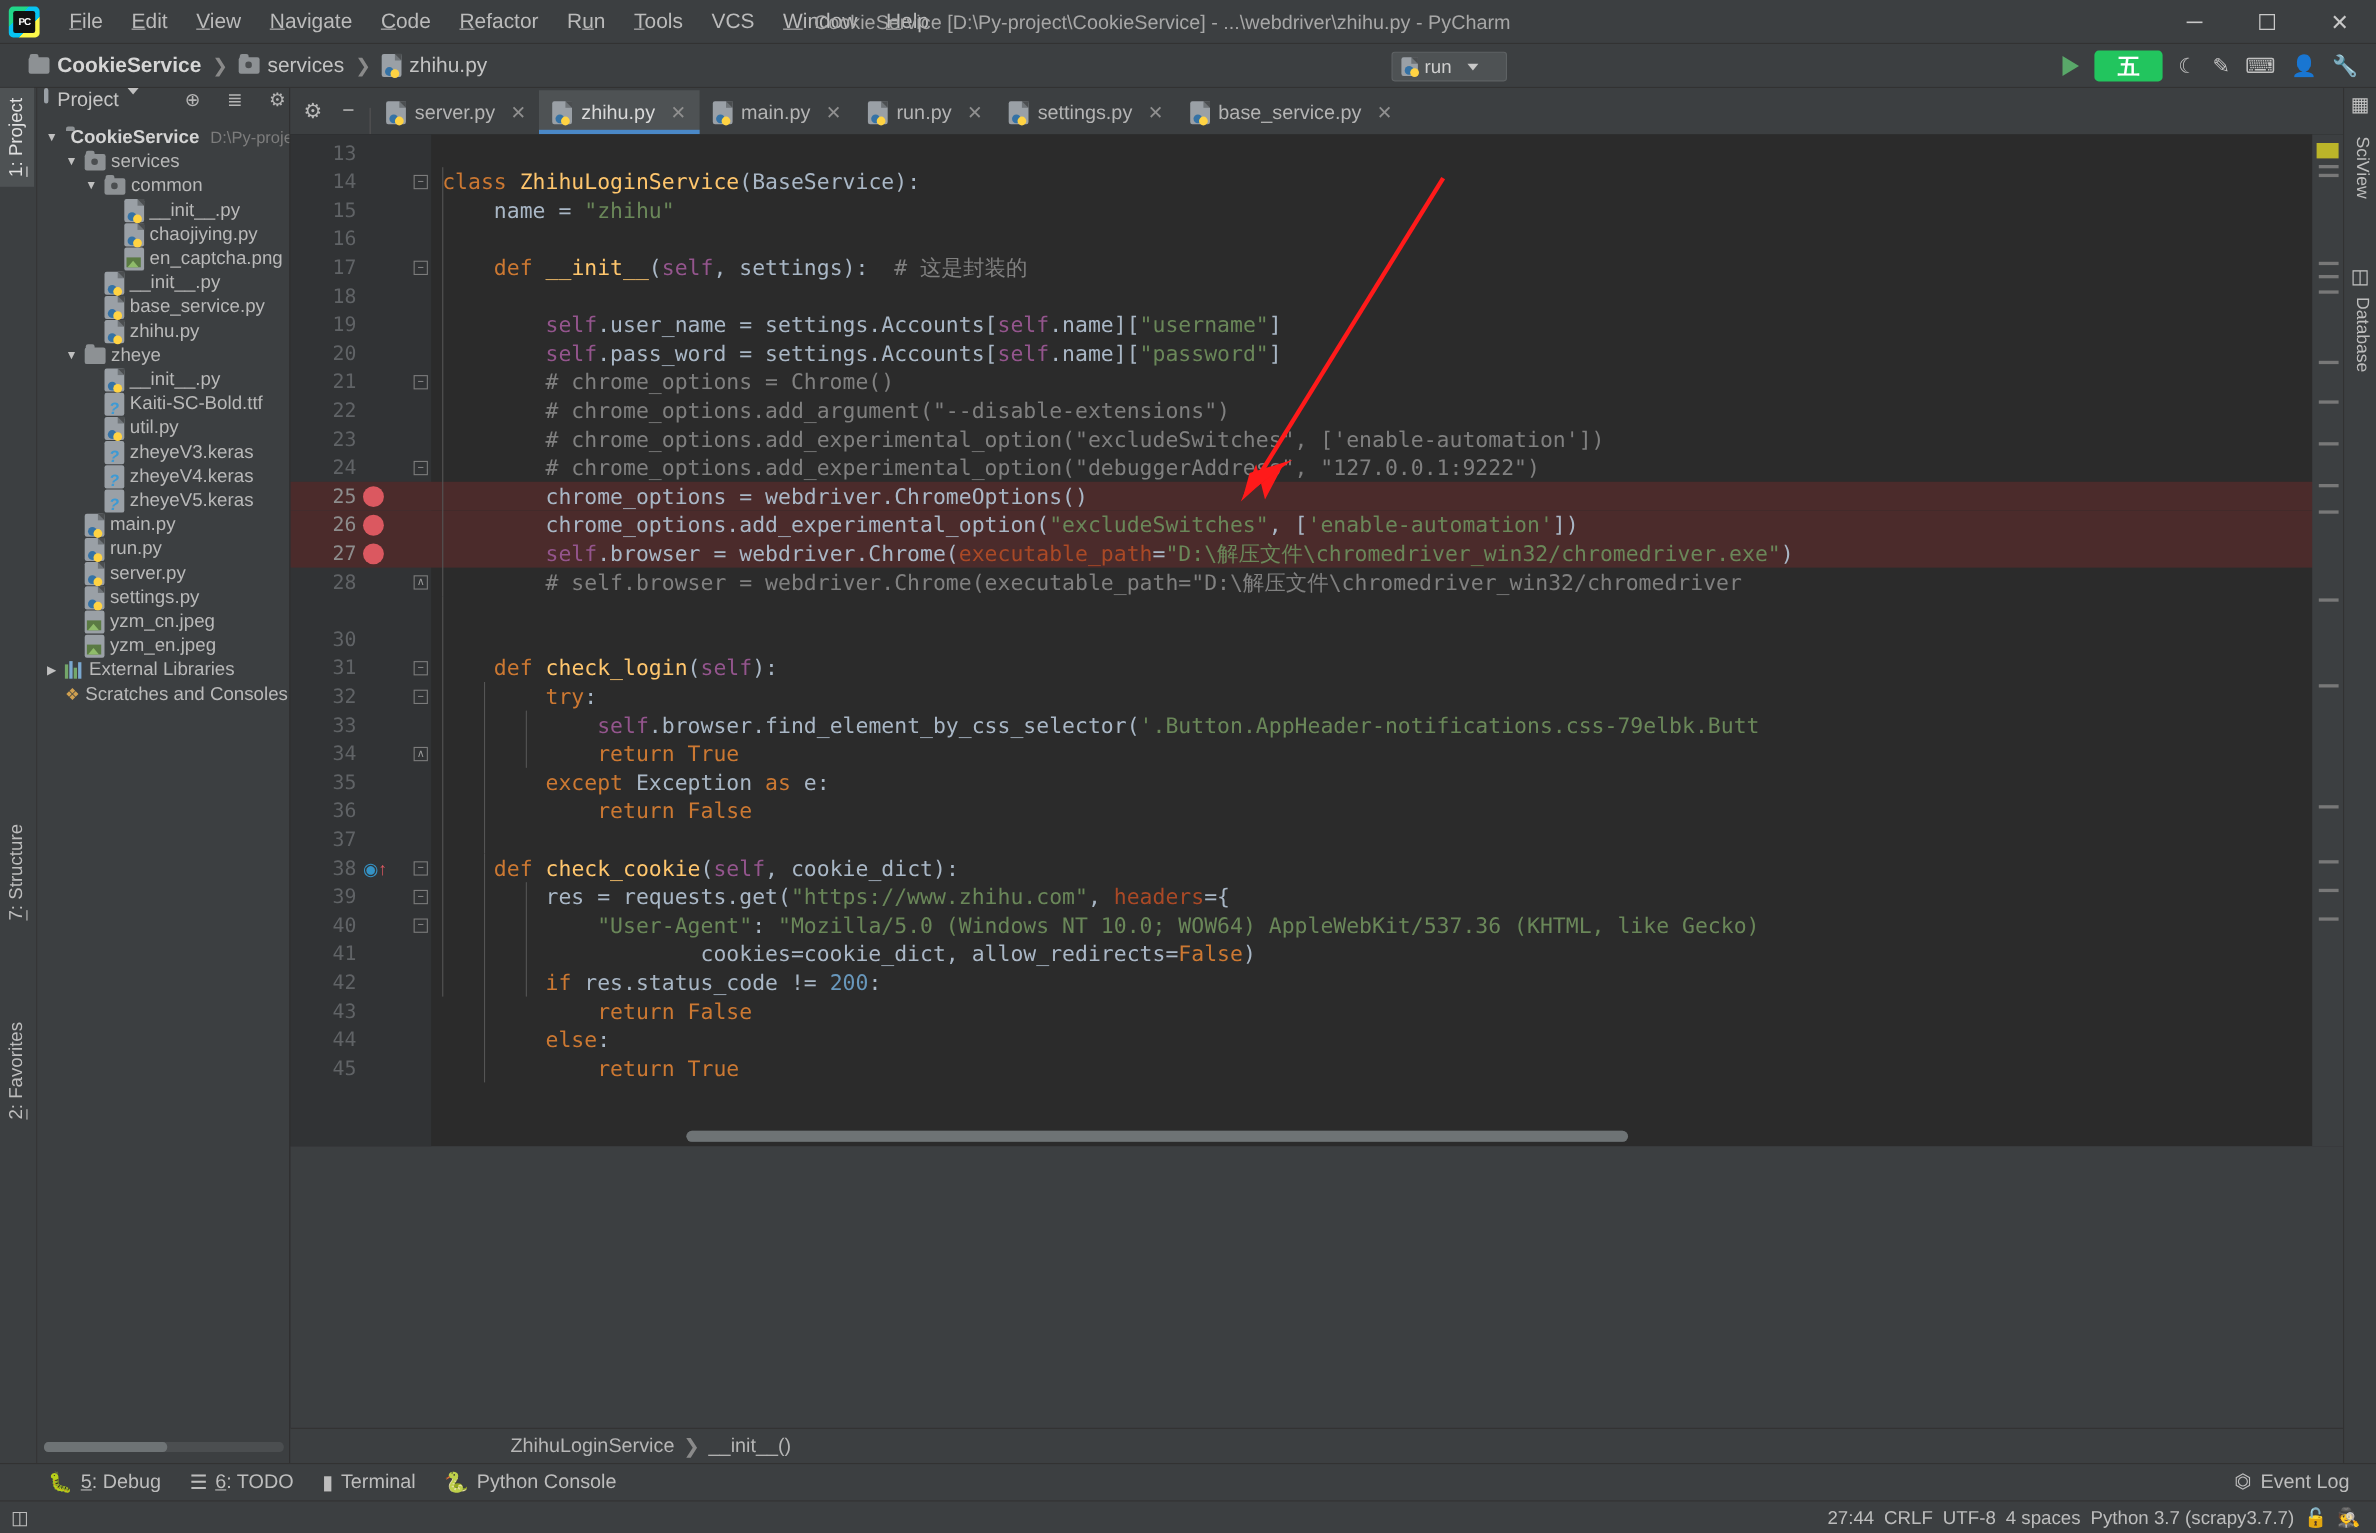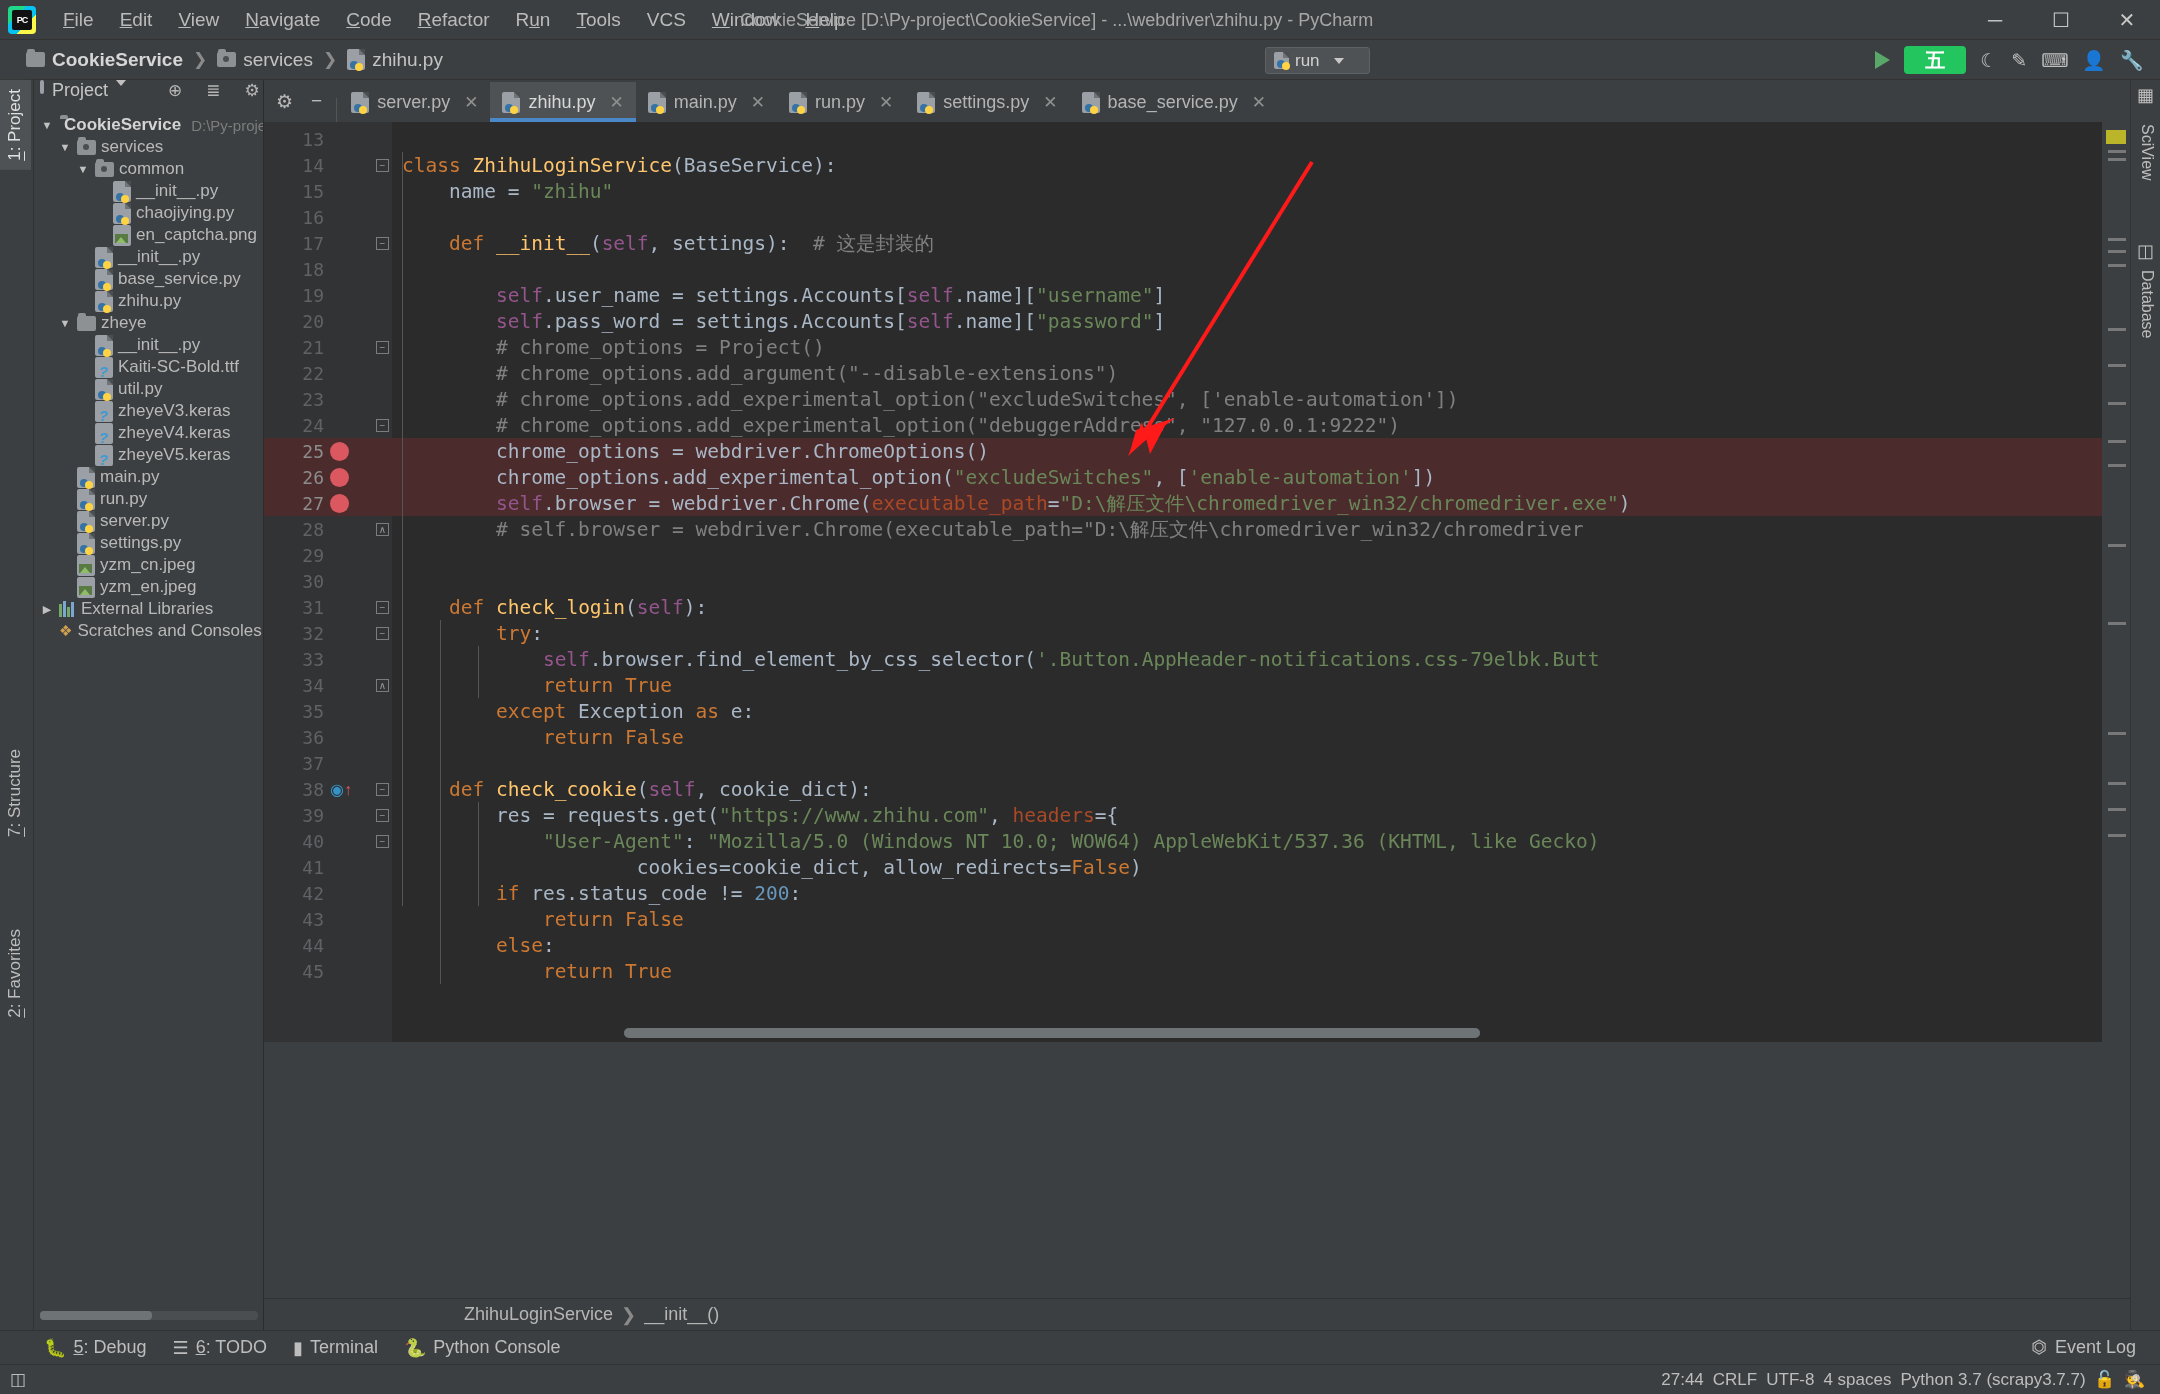--- a/index.html
+++ b/index.html
@@ -564,29 +564,28 @@
     <div class="gutter"></div>
     <div class="codearea" id="codearea">
         <div class="ln" style="top: 4px;"><span class="num">13</span><span class="code"></span></div>
         <div class="ln" style="top: 30px;"><span class="num">14</span><span class="code"><span class="k">class</span> <span class="fn">ZhihuLoginService</span>(BaseService):</span></div>
         <div class="ln" style="top: 56px;"><span class="num">15</span><span class="code">    name = <span class="str">"zhihu"</span></span></div>
         <div class="ln" style="top: 82px;"><span class="num">16</span><span class="code"></span></div>
         <div class="ln" style="top: 108px;"><span class="num">17</span><span class="code">    <span class="k">def</span> <span class="fn">__init__</span>(<span class="self">self</span>, settings):  <span class="cmt"># 这是封装的</span></span></div>
         <div class="ln" style="top: 134px;"><span class="num">18</span><span class="code"></span></div>
         <div class="ln" style="top: 160px;"><span class="num">19</span><span class="code">        <span class="self">self</span>.user_name = settings.Accounts[<span class="self">self</span>.name][<span class="str">"username"</span>]</span></div>
         <div class="ln" style="top: 186px;"><span class="num">20</span><span class="code">        <span class="self">self</span>.pass_word = settings.Accounts[<span class="self">self</span>.name][<span class="str">"password"</span>]</span></div>
-        <div class="ln" style="top: 212px;"><span class="num">21</span><span class="code"><span class="cmt">        # chrome_options = Project()</span></span></div>
+        <div class="ln" style="top: 212px;"><span class="num">21</span><span class="code"><span class="cmt">        # chrome_options = Chrome()</span></span></div>
         <div class="ln" style="top: 238px;"><span class="num">22</span><span class="code"><span class="cmt">        # chrome_options.add_argument("--disable-extensions")</span></span></div>
         <div class="ln" style="top: 264px;"><span class="num">23</span><span class="code"><span class="cmt">        # chrome_options.add_experimental_option("excludeSwitches", ['enable-automation'])</span></span></div>
         <div class="ln" style="top: 290px;"><span class="num">24</span><span class="code"><span class="cmt">        # chrome_options.add_experimental_option("debuggerAddress", "127.0.0.1:9222")</span></span></div>
         <div class="ln hl" style="top: 316px;"><span class="num">25</span><span class="bp"></span><span class="code">        chrome_options = webdriver.ChromeOptions()</span></div>
         <div class="ln hl" style="top: 342px;"><span class="num">26</span><span class="bp"></span><span class="code">        chrome_options.add_experimental_option(<span class="str">"excludeSwitches"</span>, [<span class="str">'enable-automation'</span>])</span></div>
         <div class="ln hl" style="top: 368px;"><span class="num">27</span><span class="bp"></span><span class="code">        <span class="self">self</span>.browser = webdriver.Chrome(<span class="kwarg">executable_path</span>=<span class="str">"D:\解压文件\chromedriver_win32/chromedriver.exe"</span>)</span></div>
         <div class="ln" style="top: 394px;"><span class="num">28</span><span class="code"><span class="cmt">        # self.browser = webdriver.Chrome(executable_path="D:\解压文件\chromedriver_win32/chromedriver</span></span></div>
-        <div class="ln" style="top: 420px;"><span class="num">29</span><span class="code"></span></div>
         <div class="ln" style="top: 446px;"><span class="num">30</span></div>
         <div class="ln" style="top: 472px;"><span class="num">31</span><span class="code">    <span class="k">def</span> <span class="fn">check_login</span>(<span class="self">self</span>):</span></div>
         <div class="ln" style="top: 498px;"><span class="num">32</span><span class="code">        <span class="k">try</span>:</span></div>
         <div class="ln" style="top: 524px;"><span class="num">33</span><span class="code">            <span class="self">self</span>.browser.find_element_by_css_selector(<span class="str">'.Button.AppHeader-notifications.css-79elbk.Butt</span></span></div>
         <div class="ln" style="top: 550px;"><span class="num">34</span><span class="code">            <span class="k">return</span> <span class="k">True</span></span></div>
         <div class="ln" style="top: 576px;"><span class="num">35</span><span class="code">        <span class="k">except</span> Exception <span class="k">as</span> e:</span></div>
         <div class="ln" style="top: 602px;"><span class="num">36</span><span class="code">            <span class="k">return</span> <span class="k">False</span></span></div>
         <div class="ln" style="top: 628px;"><span class="num">37</span><span class="code"></span></div>
         <div class="ln" style="top: 654px;"><span class="num">38</span><span class="code">    <span class="k">def</span> <span class="fn">check_cookie</span>(<span class="self">self</span>, cookie_dict):</span></div>
         <div class="ln" style="top: 680px;"><span class="num">39</span><span class="code">        res = requests.get(<span class="str">"https://www.zhihu.com"</span>, <span class="kwarg">headers</span>={</span></div>

